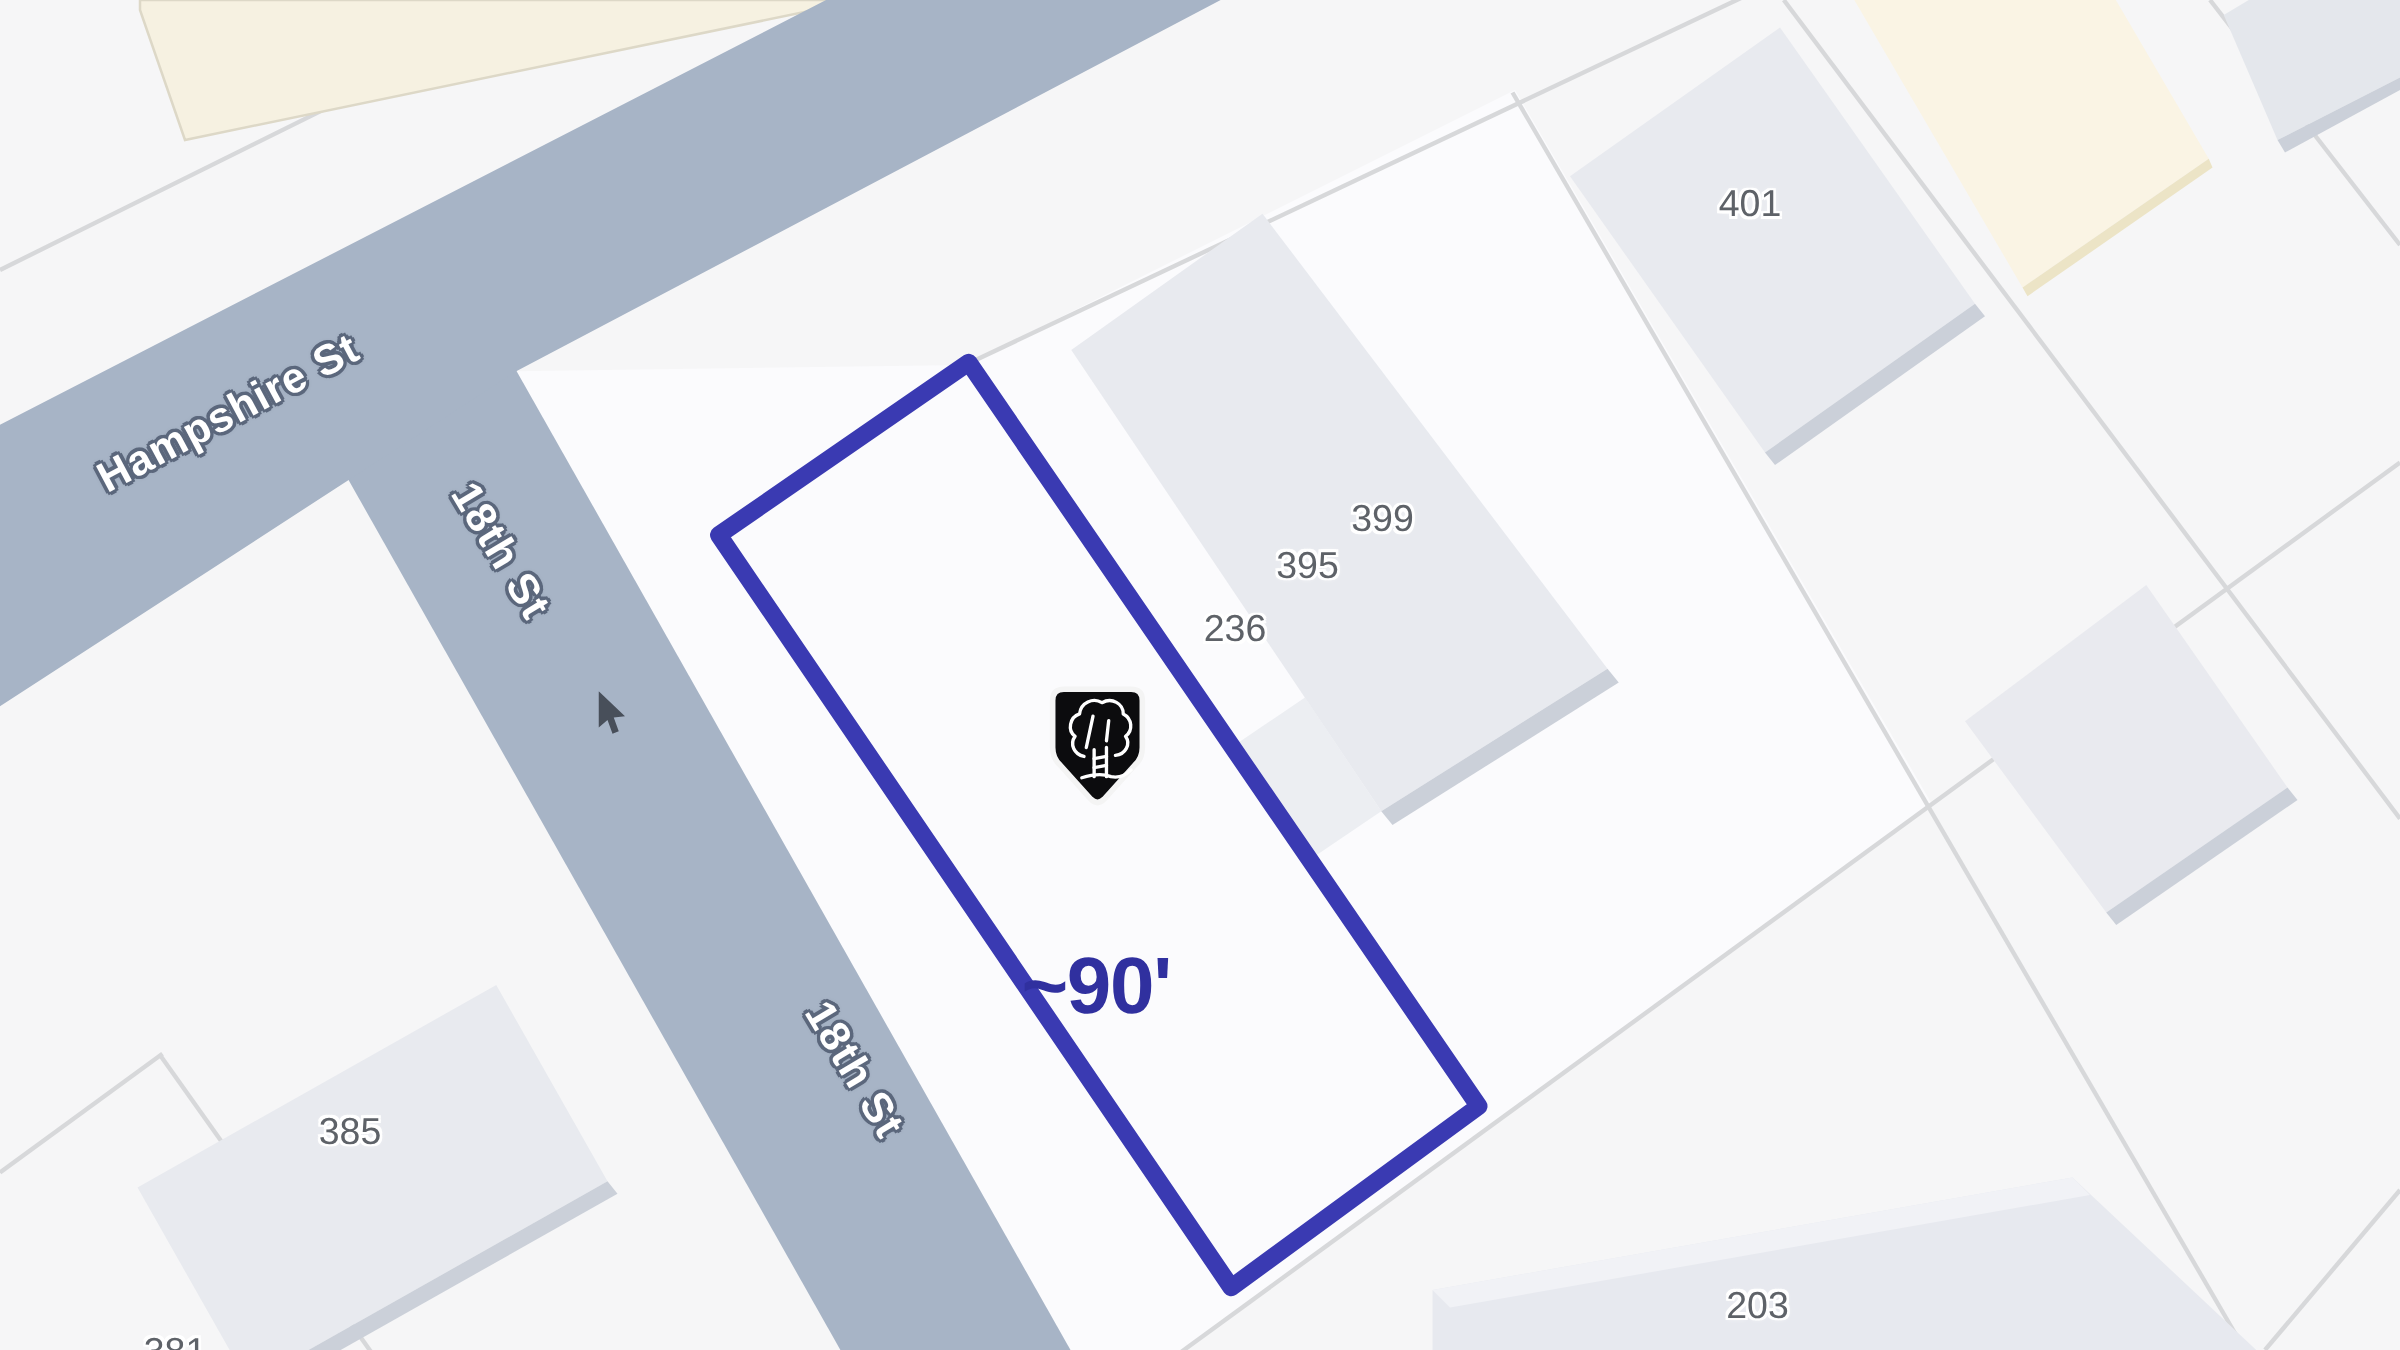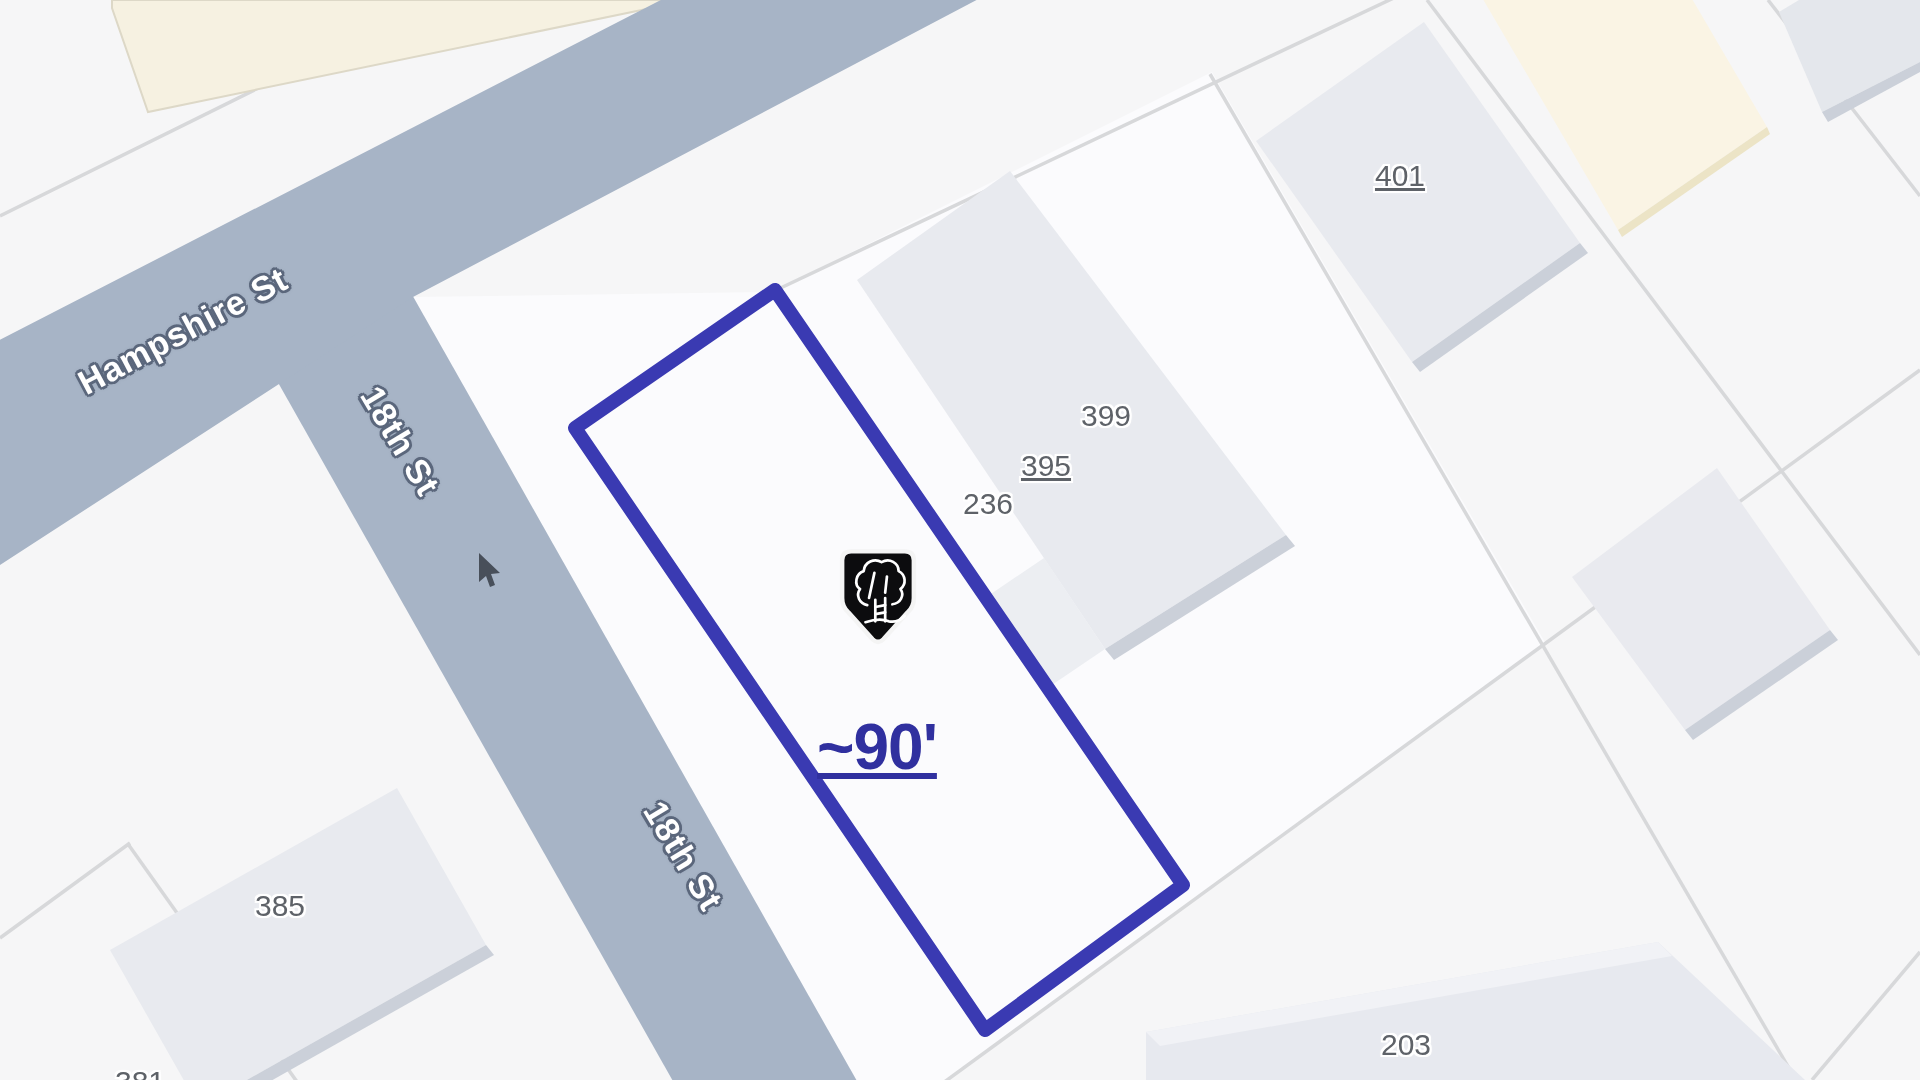--- a/index.html
+++ b/index.html
@@ -98,25 +98,25 @@
       <polygon points="-20,350 690,-15 1005,-15 413,297 -20,578" fill="var(--street-fill)"></polygon>
     </g>
 
     <path d="M775,290 L1183,885 L985,1030 L575,428 Z" fill="none" stroke="var(--lot-outline)" stroke-width="14" stroke-linejoin="round" stroke-linecap="round"></path>
   </svg>
 
   <div class="label street-label hampshire-label" style="left:183px;top:331px;">Hampshire St</div>
   <div class="label street-label st18-label" style="left:400px;top:441px;">18th St</div>
   <div class="label street-label st18-label" style="left:683px;top:856px;">18th St</div>
 
-  <div class="label dim-label" style="left:877px;top:747px;text-decoration:underline;">~90'</div>
+  <div class="label dim-label" style="left:877px;top:788px;">~90'</div>
 
-  <div class="label addr-label" style="left:1400px;top:176px;text-decoration:underline;">401</div>
+  <div class="label addr-label" style="left:1400px;top:164px;">401</div>
   <div class="label addr-label" style="left:1106px;top:416px;text-align:right;">399</div>
-  <div class="label addr-label" style="left:1046px;top:466px;text-decoration:underline;">395</div>
+  <div class="label addr-label" style="left:1046px;top:453px;">395</div>
   <div class="label addr-label" style="left:988px;top:504px;">236</div>
   <div class="label addr-label" style="left:280px;top:906px;">385</div>
   <div class="label addr-label" style="left:1406px;top:1045px;">203</div>
   <div class="label addr-label" style="left:140px;top:1082px;">381</div>
 
   <div class="marker" style="left:878px;top:650px;">
     <svg width="90" height="104" viewBox="0 0 100 116">
       <path d="M10,16 Q10,6 20,6 L80,6 Q90,6 90,16 L90,58 Q90,68 83,74 L56,104 Q50,110 44,104 L17,74 Q10,68 10,58 Z" fill="#0c0c0e" stroke="#f4f4f4" stroke-width="5"></path>
       <g stroke="#ffffff" stroke-width="3" fill="none" stroke-linecap="round" stroke-linejoin="round">
         <path d="M38,66 C29,64 25,55 30,48 C23,43 25,31 34,28 C35,18 46,13 54,18 C63,13 73,19 73,28 C81,32 82,43 75,48 C80,55 75,64 66,65"></path>

